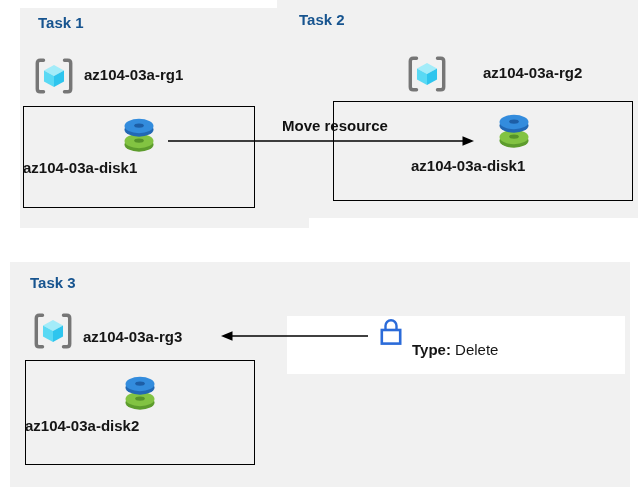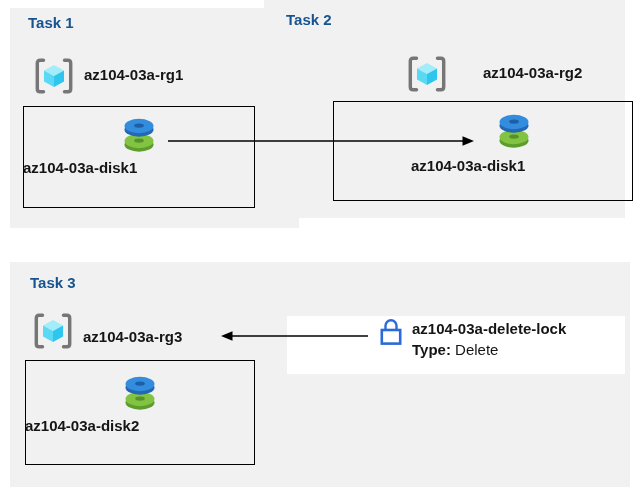--- a/index.html
+++ b/index.html
@@ -19,21 +19,21 @@
   .lock-name{position:absolute;}
   .lock-type{position:absolute;font-size:15px;color:#151515;white-space:nowrap;}
   .lock-type b{font-weight:700;margin-top:40px;}
   .arrows{position:absolute;left:0;top:0;width:641px;height:487px;pointer-events:none;}
 </style>
 </head>
 <body>
 
 <div class="canvas">
 
-  <div class="panel" style="left:10px;top:8px;width:281px;height:220px;padding-left:8px;">
+  <div class="panel" style="left:20px;top:8px;width:281px;height:220px;padding-left:8px;">
     <div class="task-title" style="left:18px;top:6px;">Task 1</div>
   </div>
   <div class="icon" style="left:33px;top:56px;">
     <svg width="42" height="40" viewBox="0 0 44 40">
       <path d="M 11 3.5 H 7.5 Q 4.5 3.5 4.5 6.5 V 33.5 Q 4.5 36.5 7.5 36.5 H 11" stroke="#767676" stroke-width="3.6" fill="none" stroke-linecap="round"></path>
       <path d="M 33 3.5 H 36.5 Q 39.5 3.5 39.5 6.5 V 33.5 Q 39.5 36.5 36.5 36.5 H 33" stroke="#767676" stroke-width="3.6" fill="none" stroke-linecap="round"></path>
       <polygon points="22,8.5 32.5,14.25 22,20 11.5,14.25" fill="#a3ecf9"></polygon>
       <polygon points="11.5,14.25 22,20 22,31.5 11.5,25.75" fill="#59d9f4"></polygon>
       <polygon points="32.5,14.25 22,20 22,31.5 32.5,25.75" fill="#2ec5ee"></polygon>
     </svg>
@@ -45,21 +45,21 @@
       <ellipse cx="20" cy="32.5" rx="14.5" ry="7.2" fill="#5d9c2d"></ellipse>
       <ellipse cx="20" cy="29" rx="14.5" ry="7.2" fill="#82c342"></ellipse>
       <ellipse cx="20" cy="28.6" rx="4.8" ry="2.2" fill="#55922a"></ellipse>
       <ellipse cx="20" cy="17.5" rx="14.5" ry="7.2" fill="#2268b4"></ellipse>
       <ellipse cx="20" cy="14" rx="14.5" ry="7.2" fill="#338cdd"></ellipse>
       <ellipse cx="20" cy="13.6" rx="4.8" ry="2.2" fill="#1d5ea6"></ellipse>
     </svg>
   </div>
   <div class="res-label" style="left:23px;top:159px;width:232px;">az104-03a-disk1</div>
 
-  <div class="panel" style="left:264px;top:0px;width:361px;height:218px;">
+  <div class="panel" style="left:277px;top:0px;width:361px;height:218px;">
     <div class="task-title" style="left:22px;top:11px;">Task 2</div>
   </div>
   <div class="icon" style="left:406px;top:54px;">
     <svg width="42" height="40" viewBox="0 0 44 40">
       <path d="M 11 3.5 H 7.5 Q 4.5 3.5 4.5 6.5 V 33.5 Q 4.5 36.5 7.5 36.5 H 11" stroke="#767676" stroke-width="3.6" fill="none" stroke-linecap="round"></path>
       <path d="M 33 3.5 H 36.5 Q 39.5 3.5 39.5 6.5 V 33.5 Q 39.5 36.5 36.5 36.5 H 33" stroke="#767676" stroke-width="3.6" fill="none" stroke-linecap="round"></path>
       <polygon points="22,8.5 32.5,14.25 22,20 11.5,14.25" fill="#a3ecf9"></polygon>
       <polygon points="11.5,14.25 22,20 22,31.5 11.5,25.75" fill="#59d9f4"></polygon>
       <polygon points="32.5,14.25 22,20 22,31.5 32.5,25.75" fill="#2ec5ee"></polygon>
     </svg>
@@ -71,20 +71,21 @@
       <ellipse cx="20" cy="32.5" rx="14.5" ry="7.2" fill="#5d9c2d"></ellipse>
       <ellipse cx="20" cy="29" rx="14.5" ry="7.2" fill="#82c342"></ellipse>
       <ellipse cx="20" cy="28.6" rx="4.8" ry="2.2" fill="#55922a"></ellipse>
       <ellipse cx="20" cy="17.5" rx="14.5" ry="7.2" fill="#2268b4"></ellipse>
       <ellipse cx="20" cy="14" rx="14.5" ry="7.2" fill="#338cdd"></ellipse>
       <ellipse cx="20" cy="13.6" rx="4.8" ry="2.2" fill="#1d5ea6"></ellipse>
     </svg>
   </div>
   <div class="res-label" style="left:411px;top:157px;width:200px;">az104-03a-disk1</div>
 
+  <div class="move-label" style="left:282px;top:117px;">Move resource</div>
 
   <div class="panel" style="left:10px;top:262px;width:584px;height:225px;padding-left:36px;">
     <div class="task-title" style="left:20px;top:12px;">Task 3</div>
   </div>
   <div class="icon" style="left:32px;top:311px;">
     <svg width="42" height="40" viewBox="0 0 44 40">
       <path d="M 11 3.5 H 7.5 Q 4.5 3.5 4.5 6.5 V 33.5 Q 4.5 36.5 7.5 36.5 H 11" stroke="#767676" stroke-width="3.6" fill="none" stroke-linecap="round"></path>
       <path d="M 33 3.5 H 36.5 Q 39.5 3.5 39.5 6.5 V 33.5 Q 39.5 36.5 36.5 36.5 H 33" stroke="#767676" stroke-width="3.6" fill="none" stroke-linecap="round"></path>
       <polygon points="22,8.5 32.5,14.25 22,20 11.5,14.25" fill="#a3ecf9"></polygon>
       <polygon points="11.5,14.25 22,20 22,31.5 11.5,25.75" fill="#59d9f4"></polygon>
@@ -106,21 +107,20 @@
   <div class="res-label" style="left:25px;top:417px;width:242px;">az104-03a-disk2</div>
 
   <div class="callout" style="left:287px;top:316px;width:338px;height:58px;"></div>
   <div class="icon" style="left:376px;top:316px;">
     <svg width="30" height="34" viewBox="0 0 30 34">
       <rect x="0" y="0" width="30" height="34" fill="#ffffff"></rect>
       <path d="M 9.5 14 V 9.8 a 5.5 5.5 0 0 1 11 0 V 14" stroke="#2b6bd9" stroke-width="2.4" fill="none"></path>
       <rect x="5.8" y="14" width="18.4" height="13.6" fill="#ffffff" stroke="#2b6bd9" stroke-width="2.6"></rect>
     </svg>
   </div>
-  <div class="lock-name" style="left:412px;top:320px;">az104-03a-delete-lock</div>
   <div class="lock-type" style="left:412px;top:341px;">
     <b>Type: </b>
     <span>Delete</span>
   </div>
 
   <svg class="arrows">
     <g>
       <line x1="168" y1="141" x2="464" y2="141" stroke="#000" stroke-width="1.5"></line>
       <polygon points="474,141 462.5,136.2 462.5,145.8" fill="#000"></polygon>
     </g>

